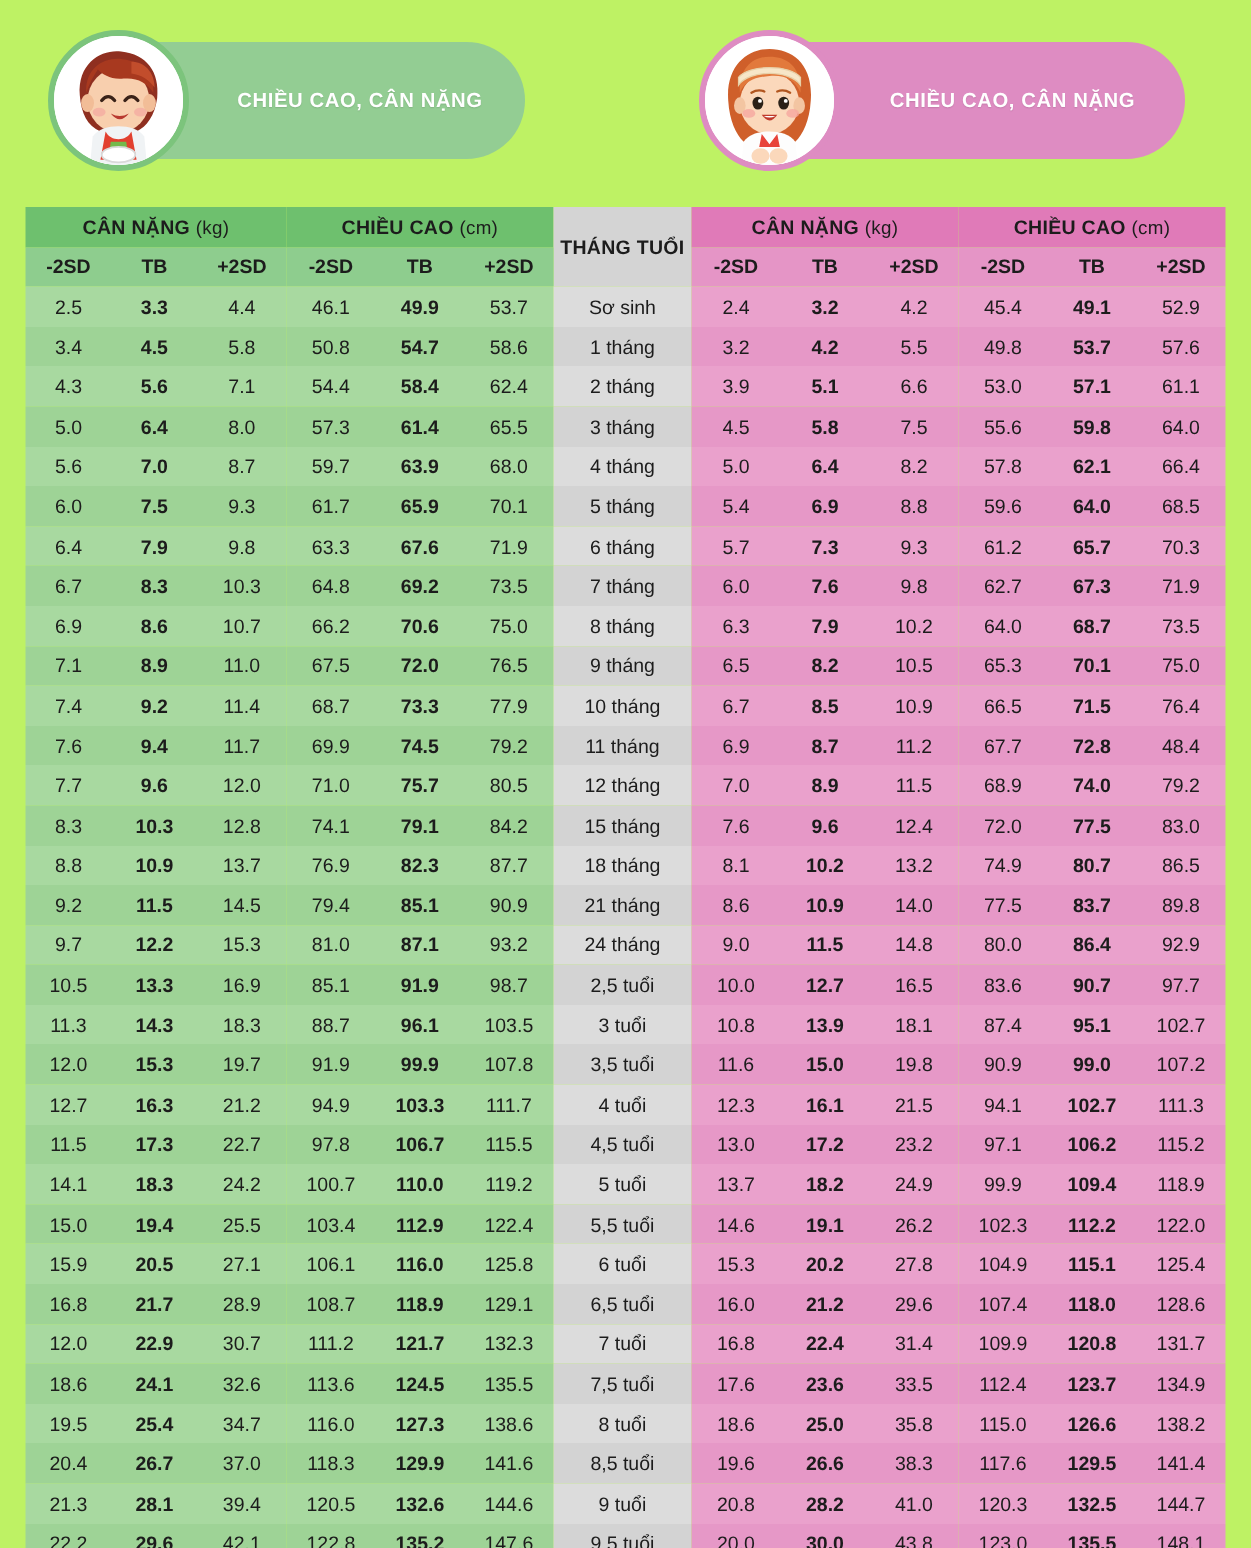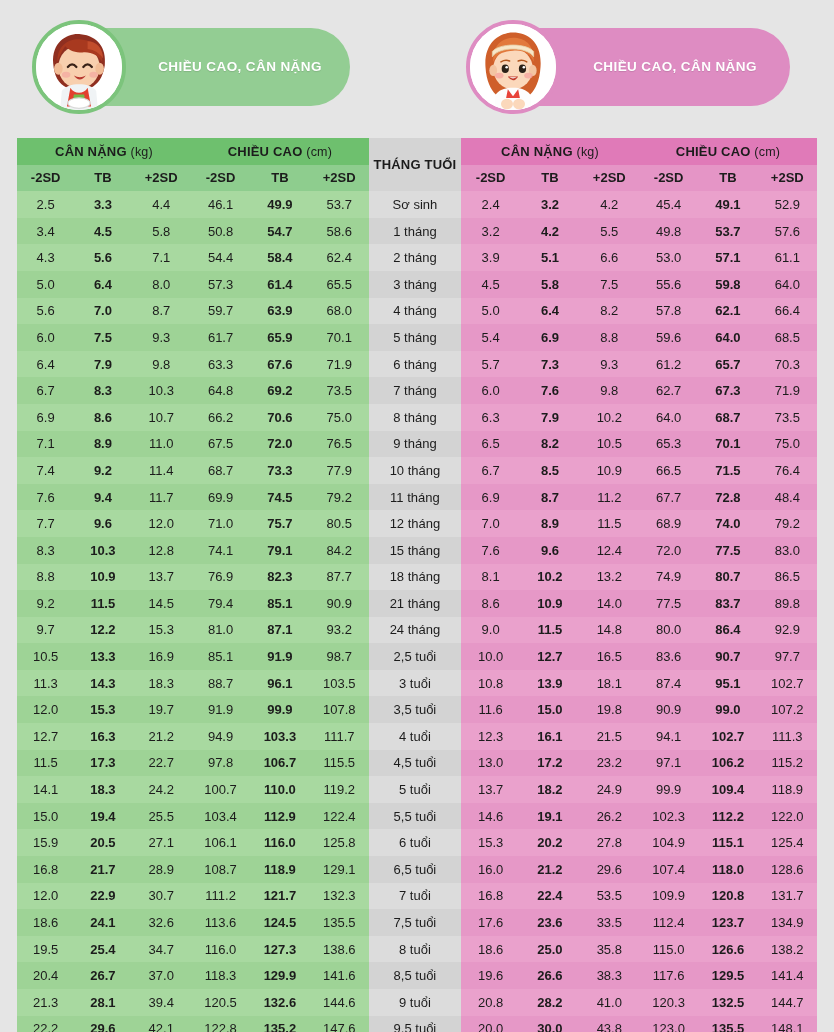--- a/index.html
+++ b/index.html
@@ -7,21 +7,21 @@
     margin: 0; padding: 0;
     width: 834px; height: 1032px;
     background: #ffffff;
     font-family: "Liberation Sans", sans-serif;
   }
   #page {
     position: relative;
     width: 834px;
     height: 1032px;
     overflow: hidden;
-    background: #e5e5e5;
+    background: #bef264;
   }
 
   
   .header {
     position: relative;
     height: 138px;
     width: 834px;
   }
   .banner {
     position: absolute;
@@ -720,21 +720,21 @@
           <tr>
             <td class="g-a vline">12.0</td>
             <td class="g-a vline bold">22.9</td>
             <td class="g-a">30.7</td>
             <td class="g-a sep-l vline">111.2</td>
             <td class="g-a vline bold">121.7</td>
             <td class="g-a">132.3</td>
             <td class="a-a age-cell sep-l sep-r">7 tuổi</td>
             <td class="p-a vline">16.8</td>
             <td class="p-a vline bold">22.4</td>
-            <td class="p-a">53.5</td>
+            <td class="p-a">31.4</td>
             <td class="p-a sep-l vline">109.9</td>
             <td class="p-a vline bold">120.8</td>
             <td class="p-a">131.7</td>
           </tr>
           <tr>
             <td class="g-b vline">18.6</td>
             <td class="g-b vline bold">24.1</td>
             <td class="g-b">32.6</td>
             <td class="g-b sep-l vline">113.6</td>
             <td class="g-b vline bold">124.5</td>

